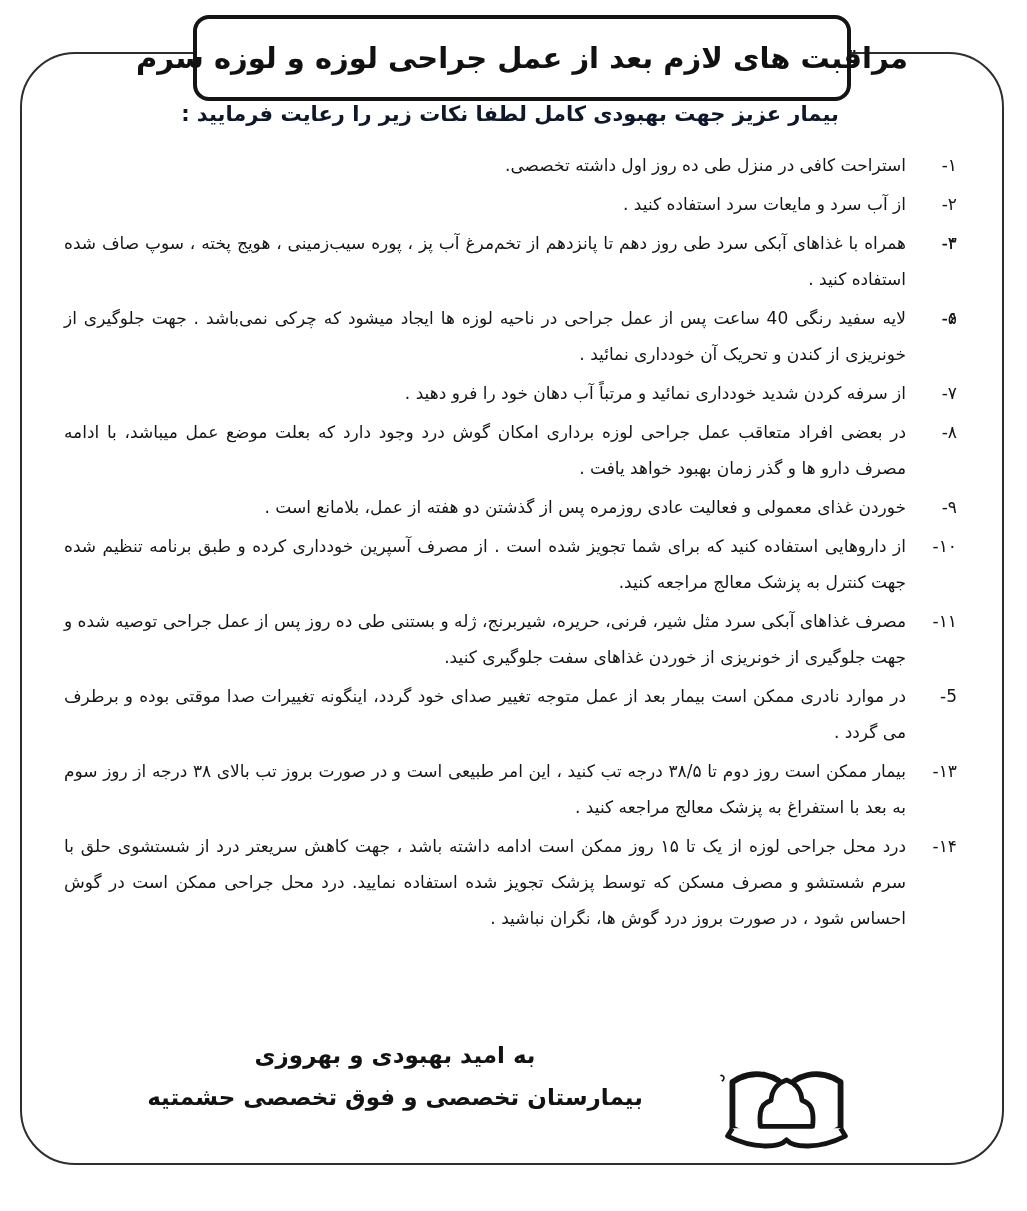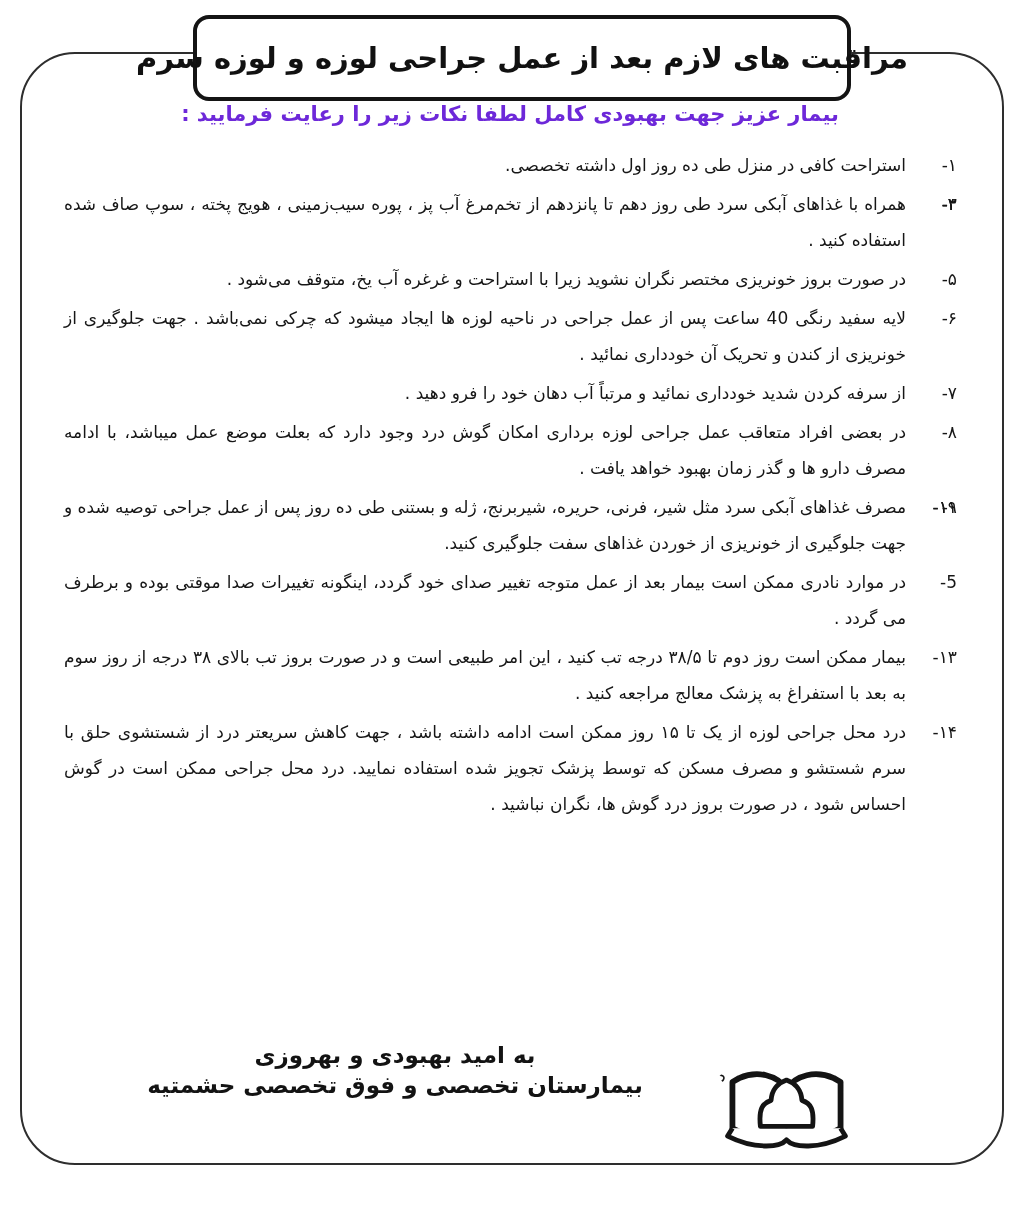--- a/index.html
+++ b/index.html
@@ -51,21 +51,21 @@
   }
   .subtitle {
     position: absolute;
     top: 102px;
     left: 150px;
     width: 720px;
     text-align: center;
     direction: rtl;
     font-size: 21px;
     font-weight: bold;
-    color: #6d28d9;
+    color: #0f172a;
   }
   ol.items {
     position: absolute;
     top: 147px;
     right: 64px;
     left: 64px;
     margin: 0;
     padding: 0;
     list-style: none;
     direction: rtl;
@@ -90,21 +90,21 @@
   .footer-text {
     position: absolute;
     top: 1042px;
     left: 130px;
     width: 530px;
     text-align: center;
     direction: rtl;
     font-weight: bold;
     color: #131313;
   }
-  .footer-text .wish { font-size: 23px; margin-bottom: 4px; }
+  .footer-text .wish { font-size: 23px; margin-bottom: 16px; }
   .footer-text .hospital { font-size: 23px; text-align: center; }
   .logo {
     position: absolute;
     left: 704px;
     top: 1026px;
     width: 165px;
     height: 140px;
   }
   .logo svg { width: 100%; height: 100%; }
 </style>
@@ -121,57 +121,59 @@
 
 <ol class="items">
 
     <li class="item">
       <span class="num">۱-</span>
       <span class="txt">استراحت کافی در منزل طی ده روز اول داشته تخصصی.</span>
     </li>
 
     <li class="item">
       <span class="num">۲-</span>
+      <span class="txt">از آب سرد و مایعات سرد استفاده کنید .</span>
     </li>
 
     <li class="item">
       <span class="num">۳-</span>
     </li>
 
     <li class="item">
       <span class="num">۴-</span>
       <span class="txt">همراه با غذاهای آبکی سرد طی روز دهم تا پانزدهم از تخم‌مرغ آب پز ، پوره سیب‌زمینی ، هویج پخته ، سوپ صاف شده استفاده کنید .</span>
     </li>
 
     <li class="item">
       <span class="num">۵-</span>
-      <span class="txt">در صورت بروز خونریزی مختصر نگران نشوید زیرا با استراحت و غرغره آب یخ، متوقف می‌شود .</span>
     </li>
 
     <li class="item">
       <span class="num">۶-</span>
       <span class="txt">لایه سفید رنگی 40 ساعت پس از عمل جراحی در ناحیه لوزه ها ایجاد میشود که چرکی نمی‌باشد . جهت جلوگیری از خونریزی از کندن و تحریک آن خودداری نمائید .</span>
     </li>
 
     <li class="item">
       <span class="num">۷-</span>
       <span class="txt">از سرفه کردن شدید خودداری نمائید و مرتباً آب دهان خود را فرو دهید .</span>
     </li>
 
     <li class="item">
       <span class="num">۸-</span>
       <span class="txt">در بعضی افراد متعاقب عمل جراحی لوزه برداری امکان گوش درد وجود دارد که بعلت موضع عمل میباشد، با ادامه مصرف دارو ها و گذر زمان بهبود خواهد یافت .</span>
     </li>
 
     <li class="item">
       <span class="num">۹-</span>
+      <span class="txt">خوردن غذای معمولی و فعالیت عادی روزمره پس از گذشتن دو هفته از عمل، بلامانع است .</span>
     </li>
 
     <li class="item">
       <span class="num">۱۰-</span>
+      <span class="txt">از داروهایی استفاده کنید که برای شما تجویز شده است . از مصرف آسپرین خودداری کرده و طبق برنامه تنظیم شده جهت کنترل به پزشک معالج مراجعه کنید.</span>
     </li>
 
     <li class="item">
       <span class="num">۱۱-</span>
       <span class="txt">مصرف غذاهای آبکی سرد مثل شیر، فرنی، حریره، شیربرنج، ژله و بستنی طی ده روز پس از عمل جراحی توصیه شده و جهت جلوگیری از خونریزی از خوردن غذاهای سفت جلوگیری کنید.</span>
     </li>
 
     <li class="item">
       <span class="num">5-</span>
       <span class="txt">در موارد نادری ممکن است بیمار بعد از عمل متوجه تغییر صدای خود گردد، اینگونه تغییرات صدا موقتی بوده و برطرف می گردد .</span>

